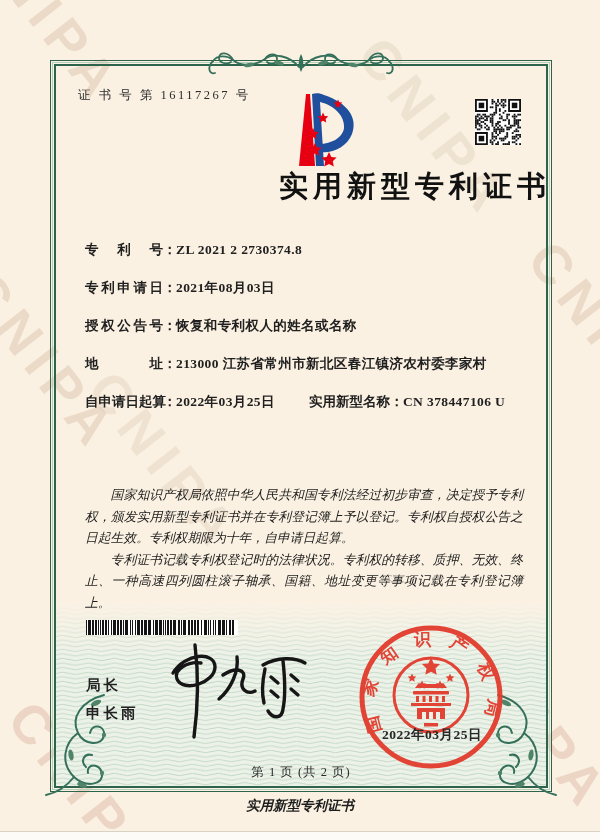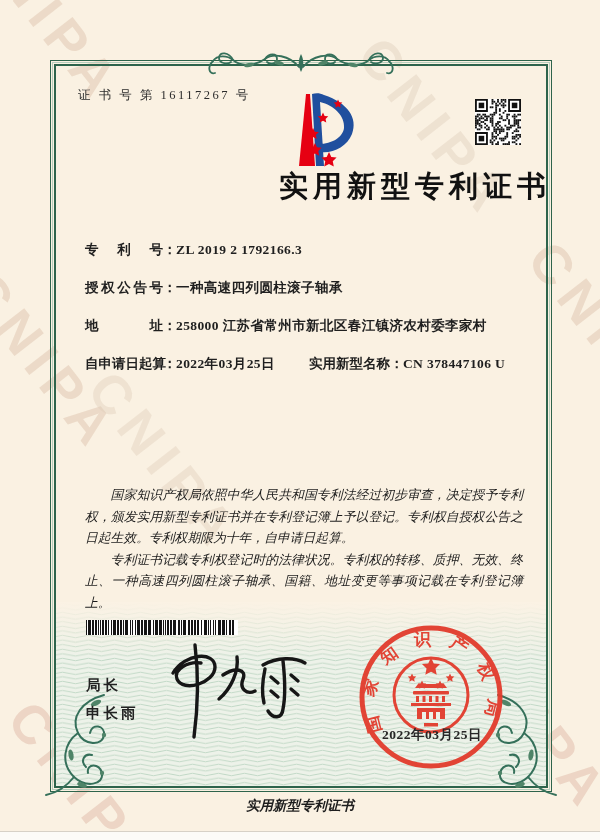--- a/index.html
+++ b/index.html
@@ -374,27 +374,30 @@
         <rect x="20" y="2" width="3" height="3"></rect>
         <path d="M0,18 h7 v7 h-7 z M1,19 v5 h5 v-5 z" fill-rule="evenodd"></path>
         <rect x="2" y="20" width="3" height="3"></rect>
       </g>
     </svg>
 
   <div class="title">实用新型专利证书</div>
 
   <div class="fields">
     <div class="frow">
-      <span class="flabel">专利号</span><span class="fcolon">：</span><span class="fvalue">ZL 2019 2 1792166.3</span>
+      <span class="flabel">专利号</span><span class="fcolon">：</span><span class="fvalue">ZL 2021 2 2730374.8</span>
     </div>
     <div class="frow">
-      <span class="flabel">授权公告号</span><span class="fcolon">：</span><span class="fvalue">一种高速四列圆柱滚子轴承</span>
+      <span class="flabel">专利申请日</span><span class="fcolon">：</span><span class="fvalue">2021年08月03日</span>
     </div>
     <div class="frow">
-      <span class="flabel">地址</span><span class="fcolon">：</span><span class="fvalue">258000 江苏省常州市新北区春江镇济农村委李家村</span>
+      <span class="flabel">授权公告号</span><span class="fcolon">：</span><span class="fvalue">恢复和专利权人的姓名或名称</span>
+    </div>
+    <div class="frow">
+      <span class="flabel">地址</span><span class="fcolon">：</span><span class="fvalue">213000 江苏省常州市新北区春江镇济农村委李家村</span>
     </div>
     <div class="frow">
       <span class="flabel">自申请日起算</span><span class="fcolon">：</span><span class="fvalue">2022年03月25日</span><span class="fpair2"><span>实用新型名称</span><span class="fcolon">：</span><span class="fvalue">CN 378447106 U</span></span>
     </div>
   </div>
 
   <div class="body-text">
     <p>国家知识产权局依照中华人民共和国专利法经过初步审查，决定授予专利权，颁发实用新型专利证书并在专利登记簿上予以登记。专利权自授权公告之日起生效。专利权期限为十年，自申请日起算。</p>
     <p>专利证书记载专利权登记时的法律状况。专利权的转移、质押、无效、终止、一种高速四列圆柱滚子轴承、国籍、地址变更等事项记载在专利登记簿上。</p>
   </div>
@@ -542,17 +545,18 @@
       <rect x="56" y="82" width="40" height="3"></rect>
       <rect x="62" y="87" width="28" height="11"></rect>
       <rect x="67" y="91" width="4" height="7" fill="#edf2e9"></rect>
       <rect x="74" y="91" width="4" height="7" fill="#edf2e9"></rect>
       <rect x="81" y="91" width="4" height="7" fill="#edf2e9"></rect>
       <rect x="69" y="102" width="14" height="3.5"></rect>
     </g>
   </svg>
   <div class="seal-date">2022年03月25日</div>
 
+  <div class="page-num">第 1 页 (共 2 页)</div>
 </div>
 
 <div class="note">实用新型专利证书</div>
 
 <div class="scan-edge"></div>
 
 </body></html>

